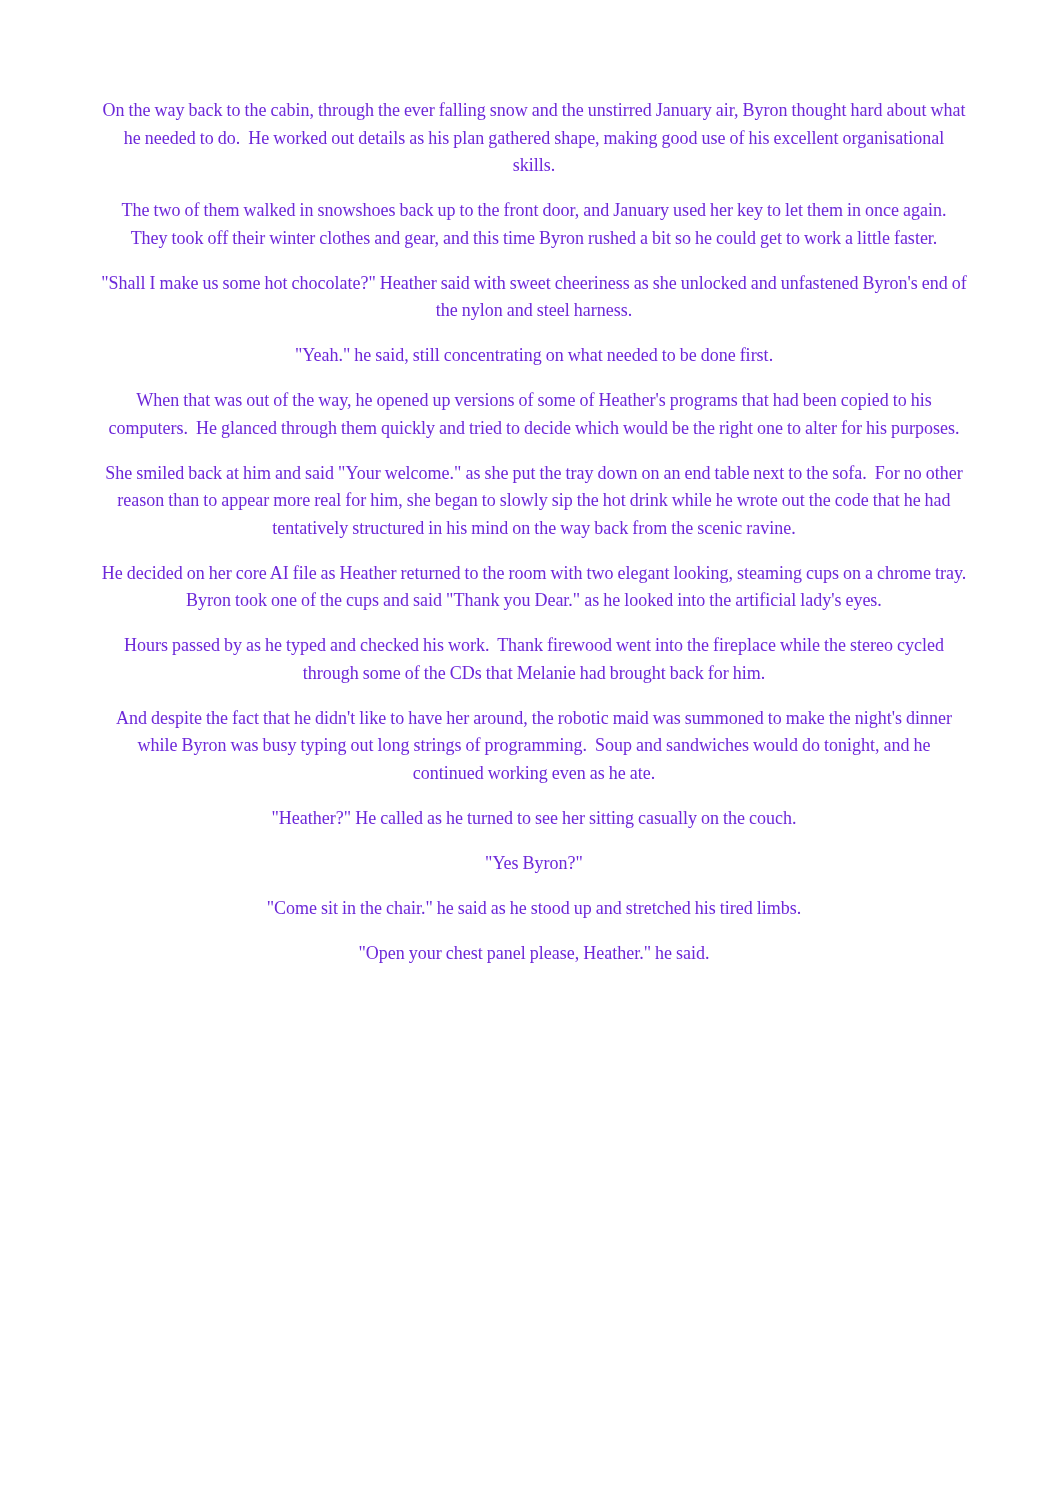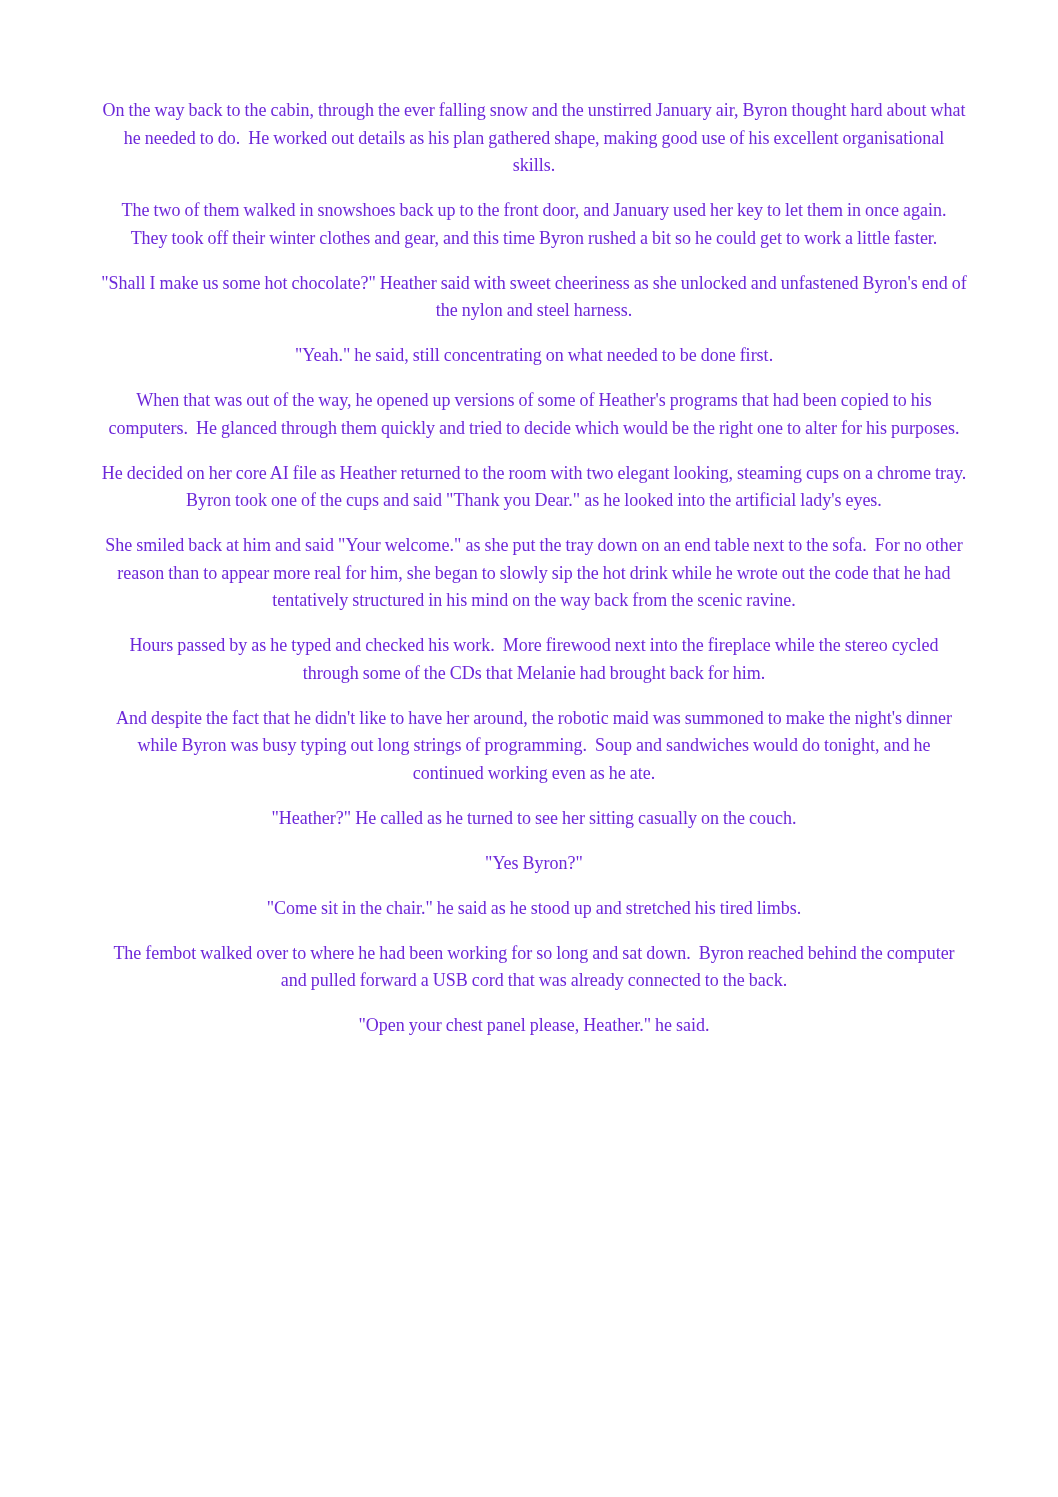--- a/index.html
+++ b/index.html
@@ -34,23 +34,22 @@
 </head>
 <body>
 
 <div class="page">
   <div class="content" id="document-text">
       <p>On the way back to the cabin, through the ever falling snow and the unstirred January air, Byron thought hard about what he needed to do.  He worked out details as his plan gathered shape, making good use of his excellent organisational skills.</p>
       <p>The two of them walked in snowshoes back up to the front door, and January used her key to let them in once again.  They took off their winter clothes and gear, and this time Byron rushed a bit so he could get to work a little faster.</p>
       <p>"Shall I make us some hot chocolate?" Heather said with sweet cheeriness as she unlocked and unfastened Byron's end of the nylon and steel harness.</p>
       <p>"Yeah." he said, still concentrating on what needed to be done first.</p>
       <p>When that was out of the way, he opened up versions of some of Heather's programs that had been copied to his computers.  He glanced through them quickly and tried to decide which would be the right one to alter for his purposes.</p>
+      <p>She smiled back at him and said "Your welcome." as she put the tray down on an end table next to the sofa.  For no other reason than to appear more real for him, she began to slowly sip the hot drink while he wrote out the code that he had tentatively structured in his mind on the way back from the scenic ravine.</p>
       <p>He decided on her core AI file as Heather returned to the room with two elegant looking, steaming cups on a chrome tray.  Byron took one of the cups and said "Thank you Dear." as he looked into the artificial lady's eyes.</p>
-      <p>She smiled back at him and said "Your welcome." as she put the tray down on an end table next to the sofa.  For no other reason than to appear more real for him, she began to slowly sip the hot drink while he wrote out the code that he had tentatively structured in his mind on the way back from the scenic ravine.</p>
-      <p>Hours passed by as he typed and checked his work.  More firewood next into the fireplace while the stereo cycled through some of the CDs that Melanie had brought back for him.</p>
+      <p>Hours passed by as he typed and checked his work.  Thank firewood went into the fireplace while the stereo cycled through some of the CDs that Melanie had brought back for him.</p>
       <p>And despite the fact that he didn't like to have her around, the robotic maid was summoned to make the night's dinner while Byron was busy typing out long strings of programming.  Soup and sandwiches would do tonight, and he continued working even as he ate.</p>
       <p>"Heather?" He called as he turned to see her sitting casually on the couch.</p>
       <p>"Yes Byron?"</p>
       <p>"Come sit in the chair." he said as he stood up and stretched his tired limbs.</p>
-      <p>The fembot walked over to where he had been working for so long and sat down.  Byron reached behind the computer and pulled forward a USB cord that was already connected to the back.</p>
       <p>"Open your chest panel please, Heather." he said.</p>
     </div>
 </div>
 
 </body></html>

